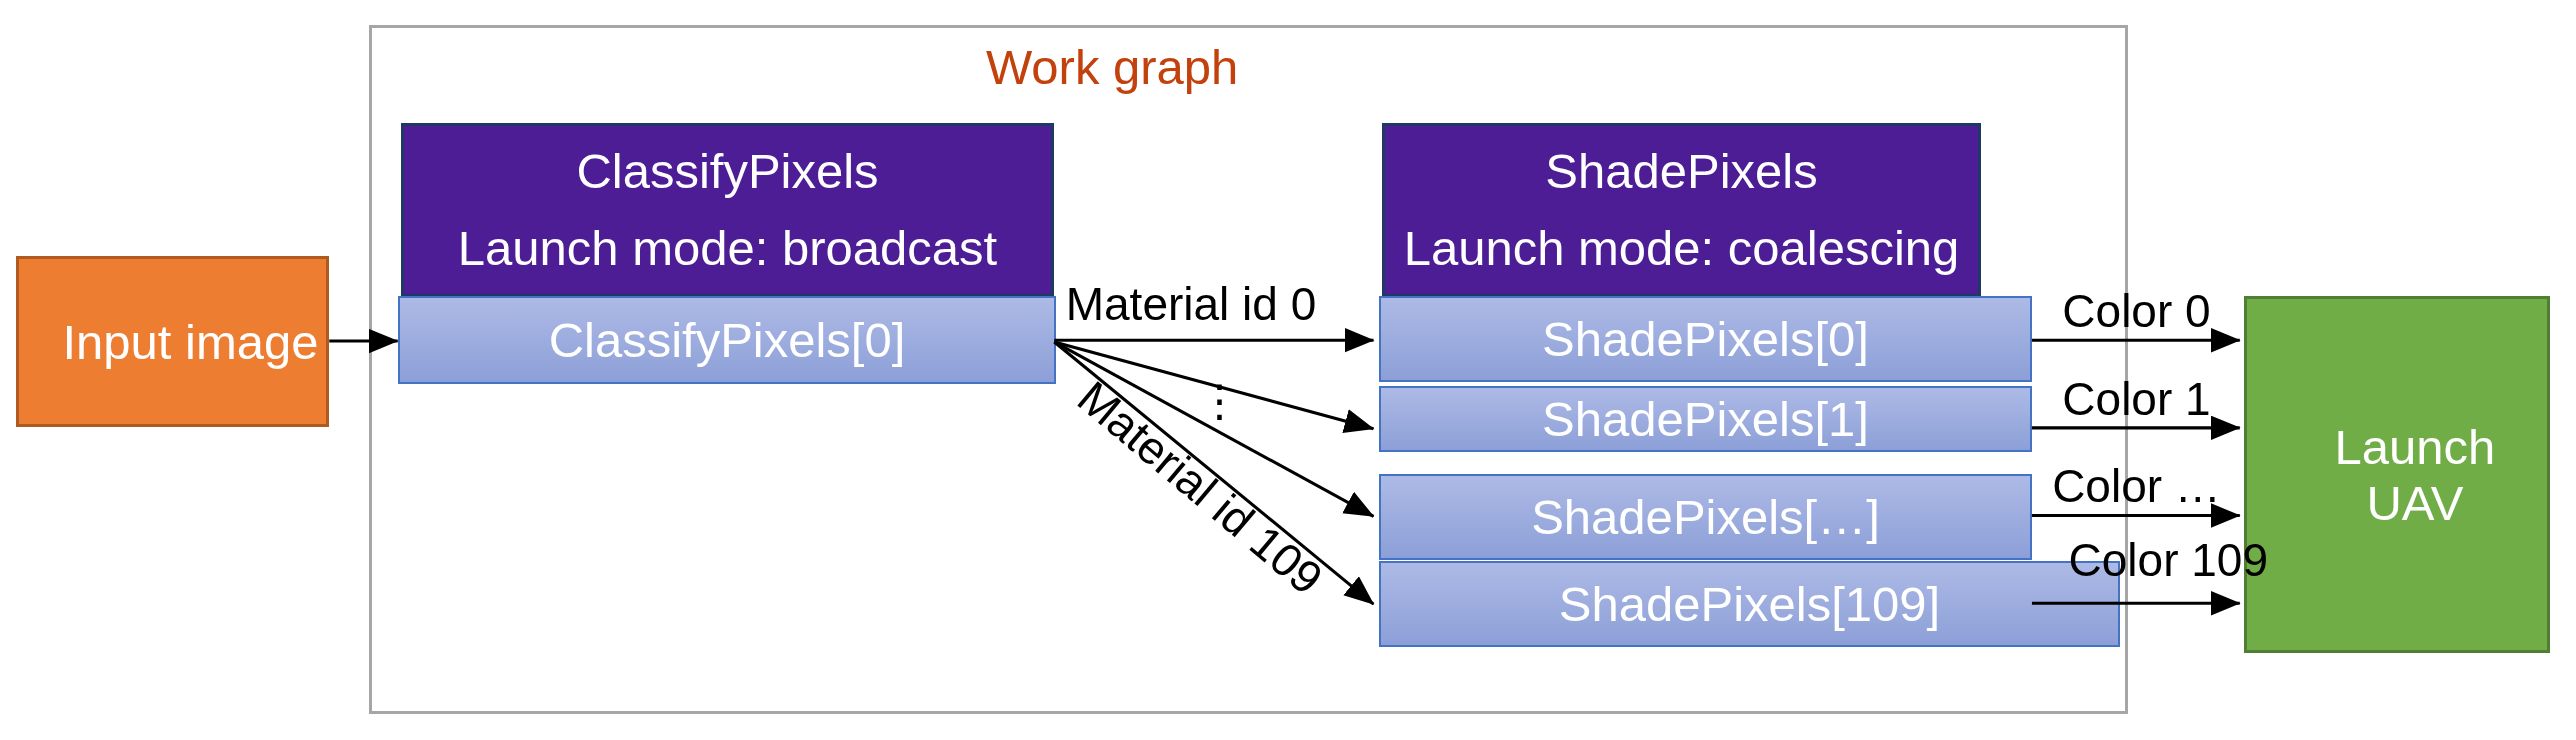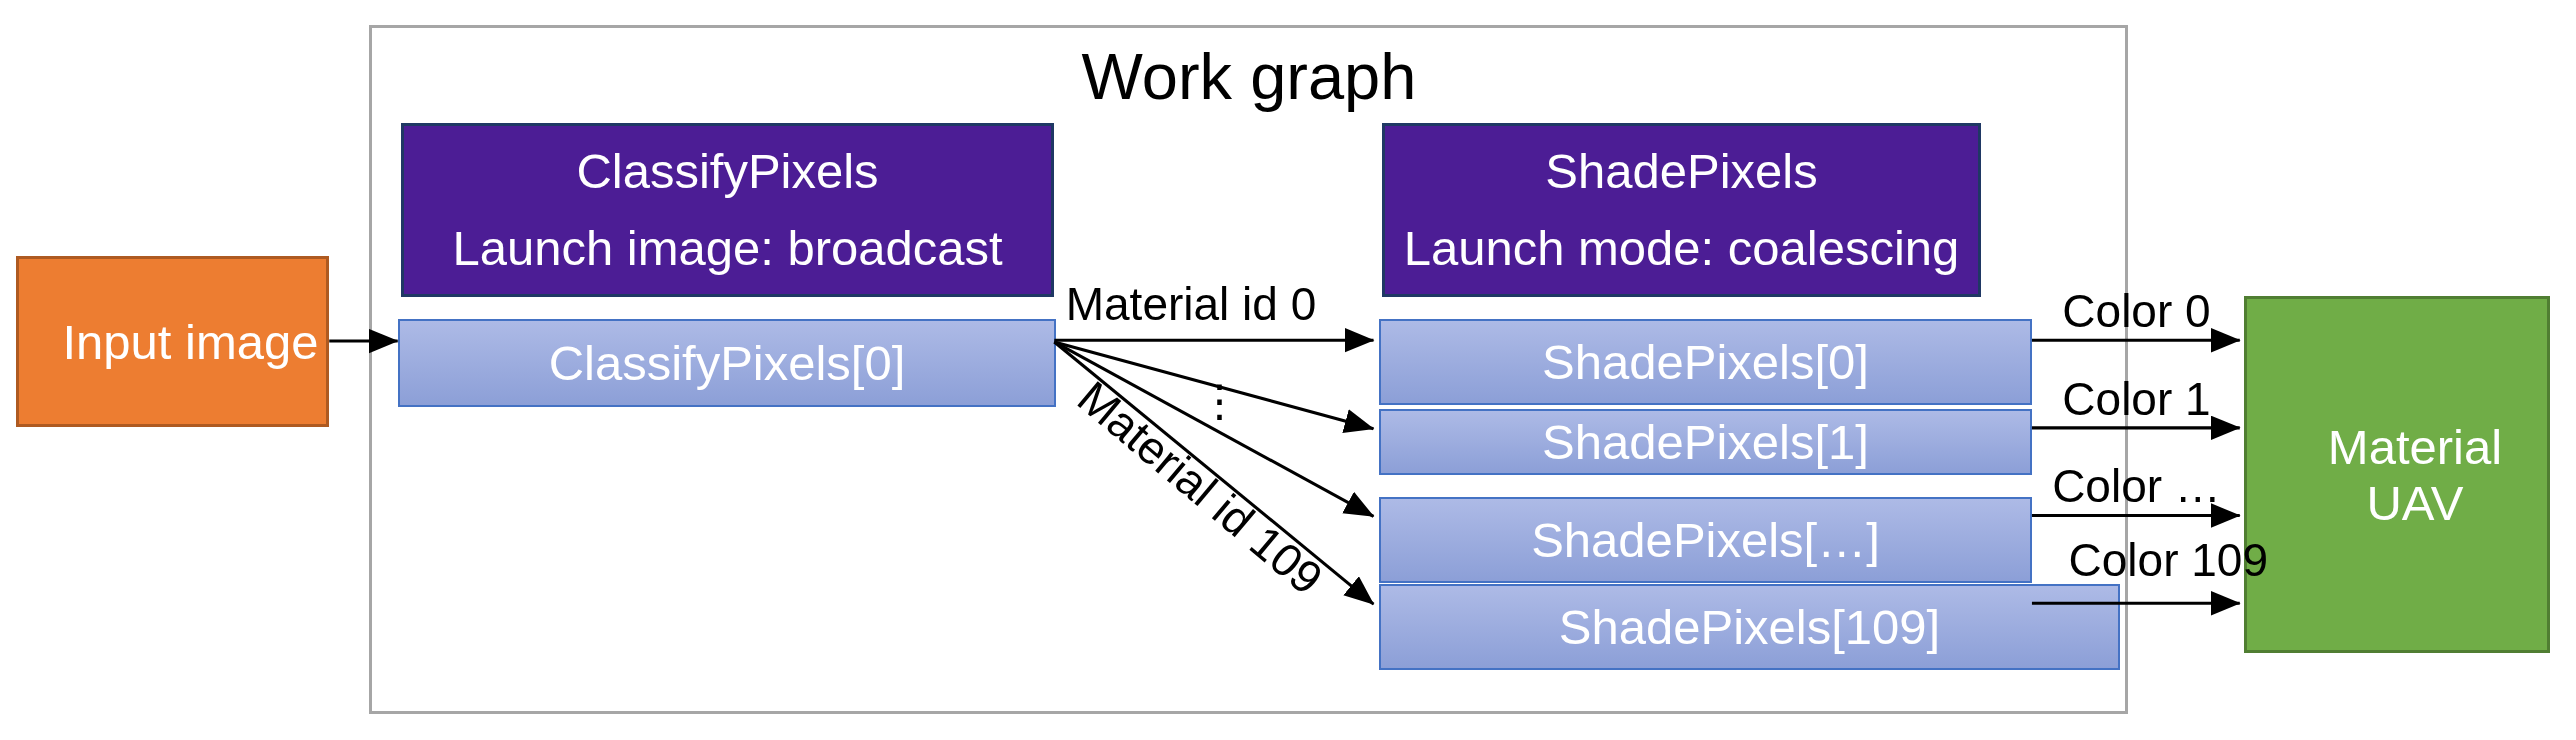--- a/index.html
+++ b/index.html
@@ -23,23 +23,23 @@
     width: 1759px; height: 689px;
     border: 3.5px solid #A6A6A6;
     box-sizing: border-box;
     z-index: 1;
     background: transparent;
   }
   .diagram-title {
     position: absolute;
     left: 986px; top: 39px;
     width: 526px;
-    text-align: center;
-    font-size: 65px;
-    color: #000000;
+    text-align: left;
+    font-size: 49px;
+    color: #c2410c;
     z-index: 2;
   }
   .node-header {
     position: absolute;
     background: #4c1d95;
     border: 3.5px solid #1F3864;
     box-sizing: border-box;
     color: #ffffff;
     font-size: 49px;
     line-height: 77px;
@@ -55,21 +55,20 @@
     background: linear-gradient(180deg, #ADBAE6 0%, #8C9FD7 100%);
     border: 2.6px solid #4472C4;
     box-sizing: border-box;
     color: #ffffff;
     font-size: 49px;
     display: flex;
     align-items: center;
     justify-content: center;
     text-align: center;
     z-index: 2;
-    margin-top: 23px;
   }
   .io-box {
     position: absolute;
     box-sizing: border-box;
     color: #ffffff;
     font-size: 49px;
     display: flex;
     align-items: center;
     justify-content: center;
     text-align: center;
@@ -125,21 +124,21 @@
   <div class="frame"></div>
 
   <div class="diagram-title">Work graph</div>
 
   <div class="io-box input-box">
     <span>Input image</span>
   </div>
 
   <div class="node-header" style="left:401px; top:123px; width:653px; height:174px;">
     <div>ClassifyPixels</div>
-    <div>Launch image: broadcast</div>
+    <div>Launch mode: broadcast</div>
   </div>
   <div class="node-row" style="left:398px; top:296px; width:658px; height:88px;">
     <span>ClassifyPixels[0]</span>
   </div>
 
   <div class="node-header" style="left:1382px; top:123px; width:599px; height:174px;">
     <div>ShadePixels</div>
     <div>Launch mode: coalescing</div>
   </div>
   <div class="node-row" style="left:1379px; top:296px; width:653px; height:86px;">
@@ -149,21 +148,21 @@
     <span>ShadePixels[1]</span>
   </div>
   <div class="node-row" style="left:1379px; top:474px; width:653px; height:86px;">
     <span>ShadePixels[…]</span>
   </div>
   <div class="node-row" style="left:1379px; top:561px; width:741px; height:86px;">
     <span>ShadePixels[109]</span>
   </div>
 
   <div class="io-box output-box">
-    <span>Material UAV</span>
+    <span>Launch UAV</span>
   </div>
 
   <svg class="edges" viewBox="0 0 2937 844" xmlns="http://www.w3.org/2000/svg">
     <defs>
       <marker id="arrowhead" markerUnits="userSpaceOnUse" markerWidth="36" markerHeight="30" refX="33" refY="14" orient="auto">
         <path d="M0,0 L34,14 L0,28 Z" fill="#000000"></path>
       </marker>
     </defs>
     <line x1="375" y1="389" x2="453" y2="389" stroke="#000000" stroke-width="3.5" marker-end="url(#arrowhead)"></line>
     <line x1="1202" y1="388" x2="1566" y2="388" stroke="#000000" stroke-width="3.5" marker-end="url(#arrowhead)"></line>

